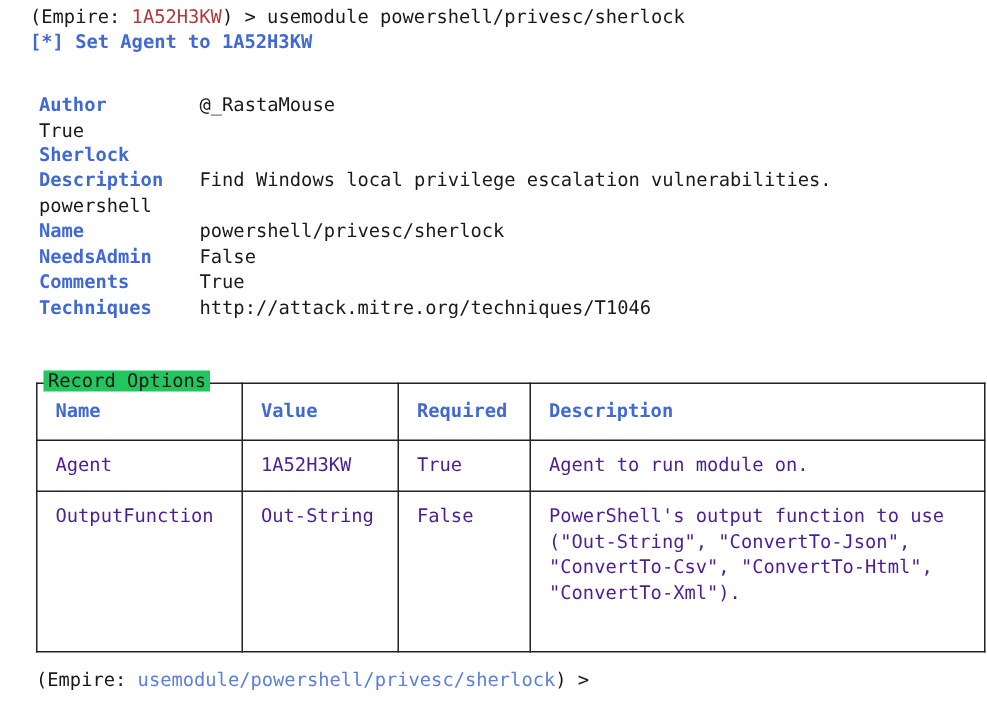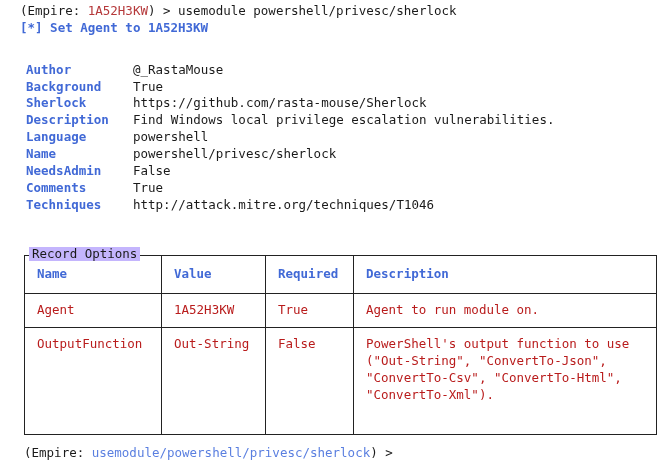--- a/index.html
+++ b/index.html
@@ -58,21 +58,21 @@
   .table-wrap {
     position: relative;
     margin-left: 4px;
     margin-top: 8px;
     width: 632px;
   }
   .legend {
     position: absolute;
     top: -8px;
     left: 5px;
-    background: #c4b5fd;
+    background: #22c55e;
     padding: 0 3px;
     font-size: 12.5px;
     color: #1a1a1a;
     white-space: pre;
     z-index: 2;
     line-height: 14px;
   }
   table.opts {
     border-collapse: collapse;
     width: 632px;
@@ -94,21 +94,21 @@
     font-size: 12.5px;
     line-height: 16.9px;
   }
   table.opts thead th {
     color: #4169d6;
     font-weight: bold;
     padding-top: 10px;
     padding-bottom: 10px;
   }
   table.opts tbody td {
-    color: #b91c1c;
+    color: #4c1d95;
   }
   table.opts tbody tr.tall td { padding-bottom: 30px; }
 
   .footer-prompt {
     margin-top: 10px;
     padding-left: 4px;
     white-space: pre;
   }
 </style>
 </head>
@@ -122,33 +122,30 @@
 
   <div class="blank"></div>
   <div class="blank-sm"></div>
 
   <div class="props">
     <div class="prop-row">
       <span class="prop-key">Author</span>
       <span class="prop-val">@_RastaMouse</span>
     </div>
     <div class="prop-row">
-      <span class="prop-key">Background</span>
       <span class="prop-val">True</span>
     </div>
     <div class="prop-row">
       <span class="prop-key">Sherlock</span>
-      <span class="prop-val">https://github.com/rasta-mouse/Sherlock</span>
     </div>
     <div class="prop-row">
       <span class="prop-key">Description</span>
       <span class="prop-val">Find Windows local privilege escalation vulnerabilities.</span>
     </div>
     <div class="prop-row">
-      <span class="prop-key">Language</span>
       <span class="prop-val">powershell</span>
     </div>
     <div class="prop-row">
       <span class="prop-key">Name</span>
       <span class="prop-val">powershell/privesc/sherlock</span>
     </div>
     <div class="prop-row">
       <span class="prop-key">NeedsAdmin</span>
       <span class="prop-val">False</span>
     </div>

